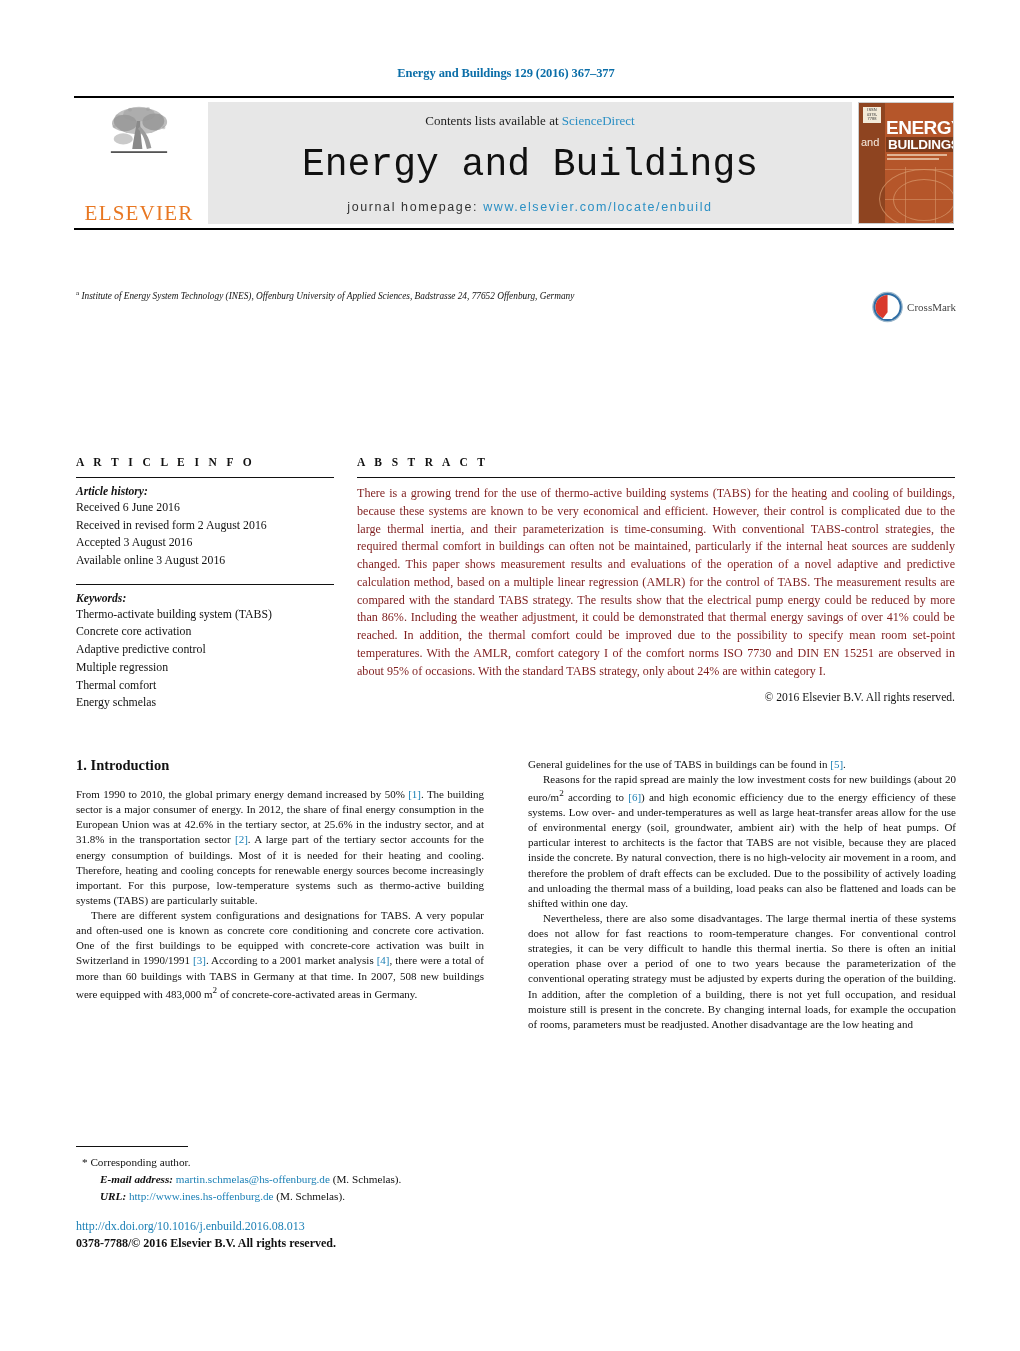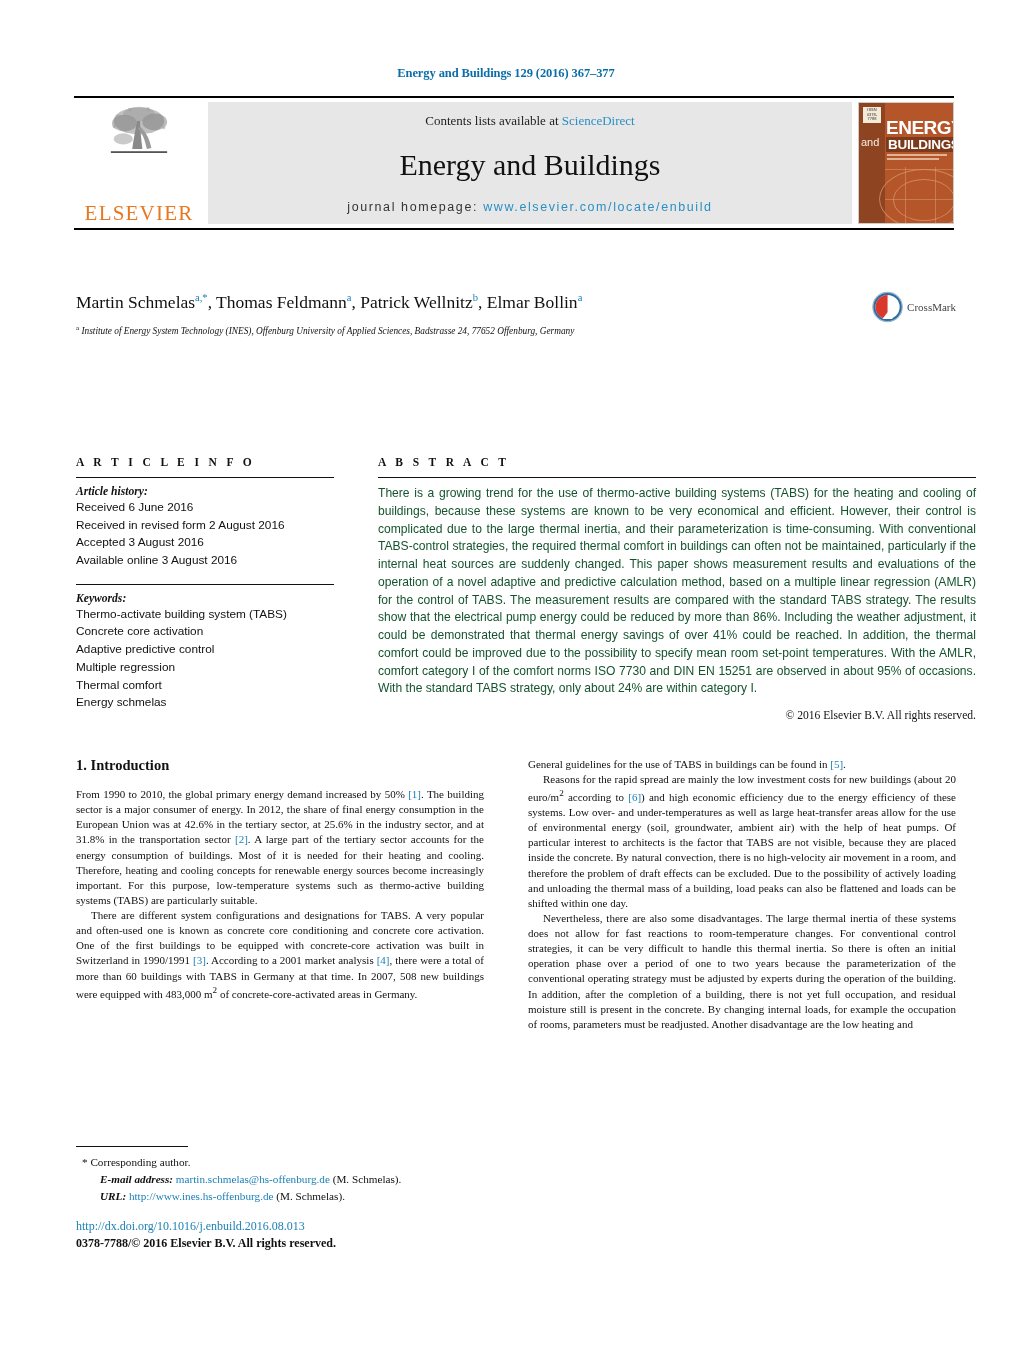--- a/index.html
+++ b/index.html
@@ -83,22 +83,22 @@
     margin-left: 4px;
     margin-right: 6px;
   }
   .contents-line {
     font-family: Liberation Serif, serif;
     font-size: 13px;
     color: #222;
   }
   .contents-line .sd { color: #2a8fc4; }
   .journal-name {
-    font-family: Liberation Serif, serif;
-    font-size: 30px;
+    font-family: Liberation Mono, monospace;
+    font-size: 38px;
     color: #111;
     letter-spacing: 0px;
     line-height: 1;
   }
   .homepage-line {
     font-family: "Liberation Sans", sans-serif;
     font-size: 12.5px;
     color: #333;
     letter-spacing: 1.6px;
   }
@@ -218,21 +218,21 @@
 
   
   .info-col {
     position: absolute;
     left: 76px;
     top: 456px;
     width: 258px;
   }
   .abs-col {
     position: absolute;
-    left: 378px;
+    left: 357px;
     top: 456px;
     width: 598px;
   }
   .sec-label {
     font-family: "Liberation Serif", serif;
     font-weight: bold;
     font-size: 11.5px;
     letter-spacing: 3.4px;
     color: #111;
   }
@@ -244,31 +244,31 @@
   .hr-thin.mid { margin-top: 14px; margin-bottom: 7px; }
   .info-head {
     font-family: "Liberation Serif", serif;
     font-style: italic;
     font-weight: bold;
     font-size: 11.6px;
     color: #111;
     margin-bottom: 1px;
   }
   .info-line {
-    font-family: Liberation Sans, sans-serif;
+    font-family: Liberation Serif, serif;
     font-size: 11.8px;
     line-height: 1.50;
     color: #111;
   }
   .abstract-text {
-    font-family: Liberation Sans, sans-serif;
+    font-family: Liberation Serif, serif;
     font-size: 12.1px;
     line-height: 1.47;
     text-align: justify;
-    color: #14532d;
+    color: #7f1d1d;
   }
   .copyright {
     font-family: "Liberation Serif", serif;
     font-size: 11.6px;
     text-align: right;
     margin-top: 11px;
     color: #111;
   }
 
   
@@ -410,23 +410,20 @@
           <div class="cover-gridline" style="left:46px;top:64px;width:1px;height:64px;"></div>
           <div class="cover-gridline" style="left:76px;top:64px;width:1px;height:64px;"></div>
         </div>
       </div>
 
     </div>
     <div class="rule-thick-bottom"></div>
   </div>
 
   <div class="title-area">
-    <div class="authors">
-      <span><span>Martin Schmelas</span><sup class="star">a,*</sup></span>, <span><span>Thomas Feldmann</span><sup>a</sup></span>, <span><span>Patrick Wellnitz</span><sup>b</sup></span>, <span><span>Elmar Bollin</span><sup>a</sup></span>
-    </div>
     <div class="affil">
       <div><sup>a</sup> <span>Institute of Energy System Technology (INES), Offenburg University of Applied Sciences, Badstrasse 24, 77652 Offenburg, Germany</span></div>
     </div>
   </div>
 
   <div class="crossmark">
     <svg class="cm-logo" viewBox="0 0 36 36">
       <circle cx="18" cy="18" r="17" fill="#2e6da4"></circle>
       <circle cx="18" cy="18" r="14" fill="#ffffff"></circle>
       <path d="M18 4 a14 14 0 0 0 0 28 Z" fill="#d9392c"></path>

